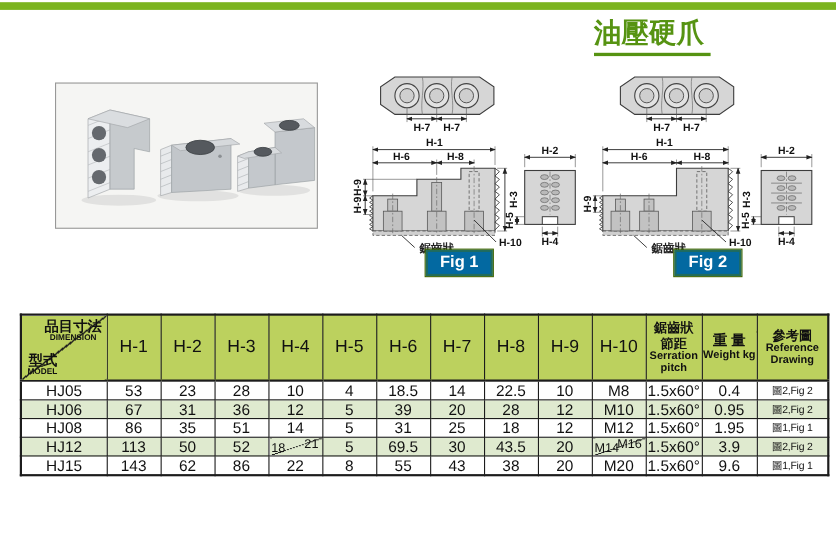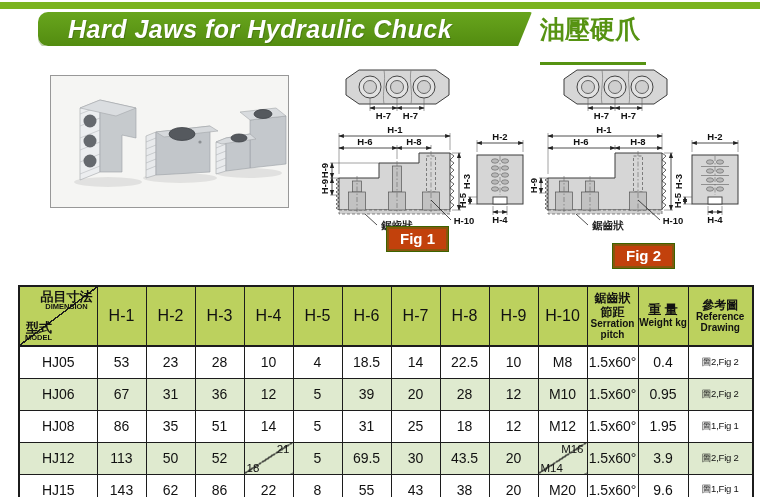--- a/index.html
+++ b/index.html
@@ -11,53 +11,53 @@
   .top-strip{position:absolute;top:2px;left:0;width:760px;height:7px;background:#7cb41f;}
   .banner{position:absolute;left:38px;top:12px;width:494px;height:34px;
           background:linear-gradient(#68a51d,#538c10);
           border-radius:10px 2px 2px 10px;
           clip-path:polygon(0 0,100% 0,97.2% 100%,0 100%);
           box-shadow:0 2px 0 rgba(60,110,10,.35);}
   .banner-title{position:absolute;left:30px;top:0;line-height:34px;color:#fff;
           font-size:25px;font-weight:bold;font-style:italic;letter-spacing:.5px;
           text-shadow:1px 1px 0 rgba(0,0,0,.18);white-space:nowrap;}
   .subtitle{position:absolute;left:540px;top:13px;font-size:25px;font-weight:bold;
-          color:#569312;border-bottom:3px solid #569312;padding:0 6px 16px 0;white-space:nowrap;}
+          color:#569312;border-bottom:3px solid #569312;padding:0 6px 2px 0;white-space:nowrap;}
 
   
   .photo{position:absolute;left:50px;top:75px;width:237px;height:131px;
          background:#f5f5f3;border:1px solid #989898;}
 
   
   .fig{position:absolute;top:62px;}
   #fig1{left:325px;width:210px;height:196px;}
   #fig2{left:540px;width:215px;height:196px;}
-  .fig-caption{position:absolute;background:#c2410c;border:2px solid #44701077;
+  .fig-caption{position:absolute;background:#0369a1;border:2px solid #44701077;
          outline:1px solid #3c6400;color:#fff;font-size:15px;font-weight:bold;
          padding:1px 11px 2px;white-space:nowrap;}
   #fig1 .fig-caption{left:62px;top:165px;}
-  #fig2 .fig-caption{left:73px;top:182px;}
+  #fig2 .fig-caption{left:73px;top:165px;}
   .out{fill:#d6d6d6;stroke:#3c3c3c;stroke-width:1;}
   .hole{fill:#c2c2c2;stroke:#555;stroke-width:.7;}
   .dim{stroke:#222;stroke-width:.8;fill:none;}
   .ext{stroke:#555;stroke-width:.55;fill:none;}
   .teeth{stroke:#3c3c3c;stroke-width:.8;fill:none;}
   .cl{stroke:#666;stroke-width:.6;stroke-dasharray:5 2 1.5 2;fill:none;}
   .dsh{stroke:#555;stroke-width:.7;stroke-dasharray:3 2;fill:#cfcfcf;}
   text.dt{font:bold 9.5px "Liberation Sans",sans-serif;fill:#111;text-anchor:middle;}
   text.zh{font:bold 10.5px "Liberation Sans",sans-serif;fill:#222;text-anchor:middle;}
 
   
   .unit{position:absolute;top:266px;right:14px;font-size:14px;font-weight:bold;margin-top:24px;}
   table{position:absolute;left:18px;top:285px;width:734px;border-collapse:collapse;
         table-layout:fixed;border:2px solid #1c1c1c;}
   th,td{border:1px solid #1c1c1c;text-align:center;vertical-align:middle;padding:0;}
   thead th{background:#bcd15e;height:58px;border-bottom:2px solid #1c1c1c;}
   thead th.hcol{font-size:16px;font-weight:normal;}
-  tbody tr{height:32px;}
+  tbody tr{height:17px;}
   tbody tr:nth-child(even){background:#dfeacf;}
   tbody td{font-size:14px;font-weight:normal;}
   td.ref{font-size:9.5px;letter-spacing:-.2px;text-align:center;}
   th.corner{position:relative;
      background-image:linear-gradient(to bottom right,transparent 49.2%,#1c1c1c 49.2%,#1c1c1c 50.8%,transparent 50.8%);
      background-color:#bcd15e;}
   .corner-tr{position:absolute;top:3px;right:4px;line-height:1;}
   .corner-bl{position:absolute;bottom:4px;left:5px;text-align:right;line-height:1;}
   .corner-tr .z,.corner-bl .z{font-size:13px;font-weight:bold;}
   .corner-tr .e,.corner-bl .e{font-size:7.5px;font-weight:bold;}
@@ -67,23 +67,20 @@
      background-image:linear-gradient(to bottom right,transparent 48.8%,#1c1c1c 48.8%,#1c1c1c 51.2%,transparent 51.2%);}
   td.split .st{position:absolute;top:0;right:3px;font-size:11.5px;line-height:12px;}
   td.split .sb{position:absolute;bottom:0;left:2px;font-size:11.5px;line-height:12px;}
 </style>
 </head>
 <body>
 
 <div id="page">
 
   <div class="top-strip"></div>
-  <div class="banner">
-    <div class="banner-title">Hard Jaws for Hydraulic Chuck</div>
-  </div>
   <div class="subtitle">油壓硬爪</div>
 
   <div class="photo">
     <svg width="235" height="129" viewBox="0 0 235 129">
       <ellipse cx="57" cy="106" rx="34" ry="5" fill="rgba(0,0,0,.08)"></ellipse>
       <ellipse cx="129" cy="102" rx="37" ry="5" fill="rgba(0,0,0,.08)"></ellipse>
       <ellipse cx="198" cy="97" rx="33" ry="5" fill="rgba(0,0,0,.08)"></ellipse>
 
       <polygon points="29,32 49,24 49,96 29,104" fill="#eceef0" stroke="#a3a6a9" stroke-width=".6"></polygon>
       <g stroke="#b7babd" stroke-width=".6">

